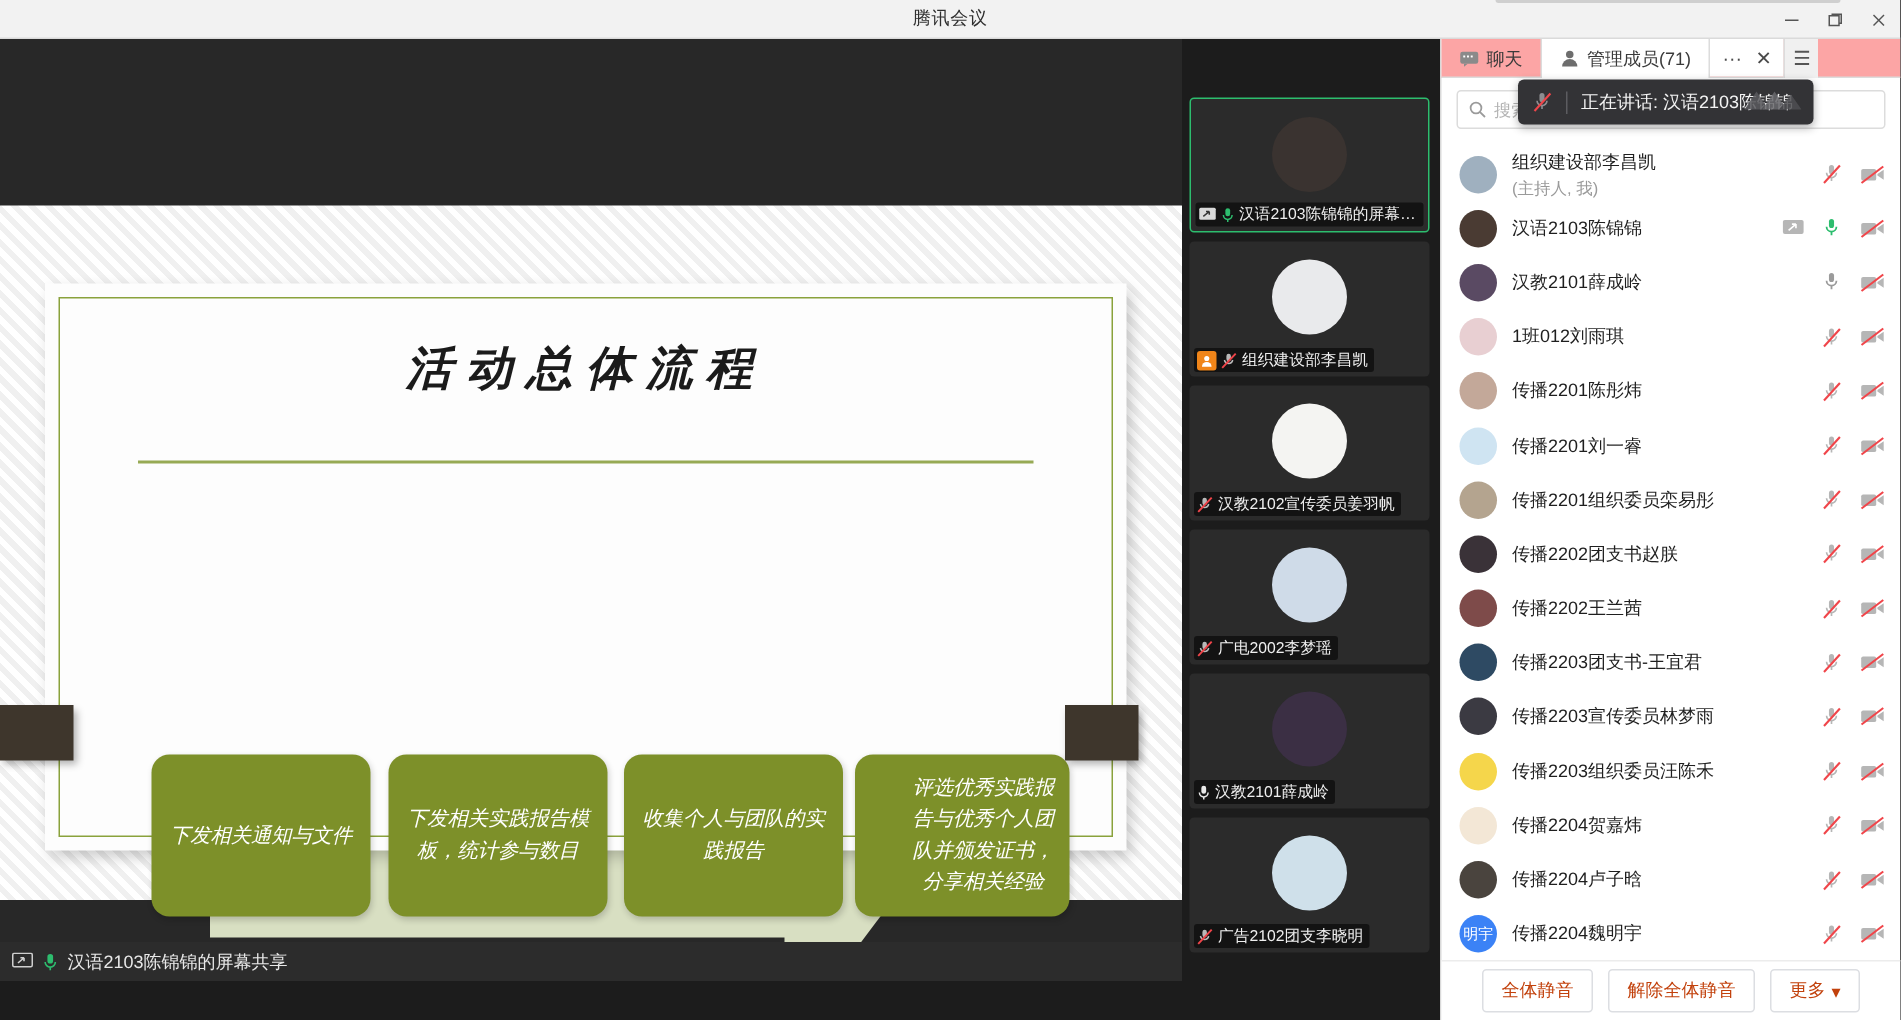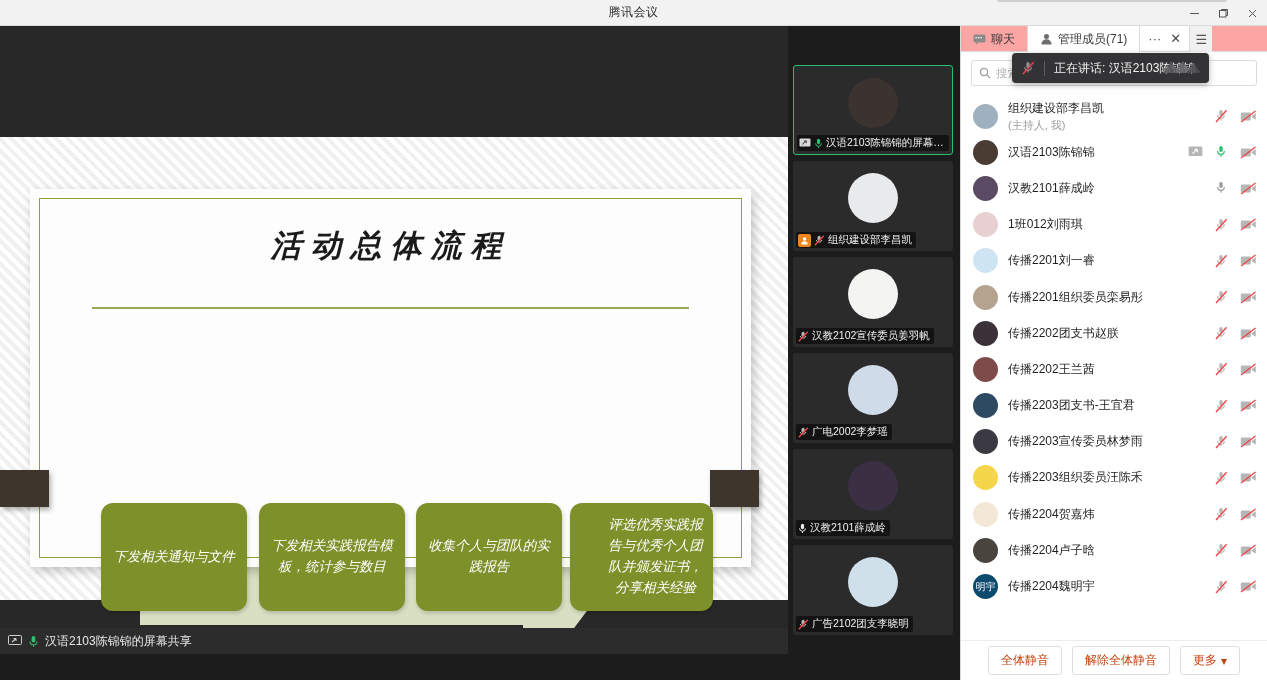--- a/index.html
+++ b/index.html
@@ -533,20 +533,43 @@
           <span>
             <svg width="17" height="13" viewBox="0 0 17 13">
                 <rect x="0.8" y="2.6" width="10" height="7.8" rx="1.3" fill="#b6b6b6"></rect>
                 <path d="M11.6 6 L15.8 3.2 V9.8 L11.6 7 Z" fill="#b6b6b6"></path>
                 <line x1="1" y1="12" x2="15.5" y2="1" stroke="#f0454a" stroke-width="1.4"></line>
               </svg>
           </span>
         </div>
       </div>
 
+      <div class="prow">
+        <div class="pav" style="background:#c3a899"></div>
+        <div class="pname-wrap">
+          <div class="pname">传播2201陈彤炜</div>
+        </div>
+        <div class="picons">
+          <span>
+            <svg width="13" height="14" viewBox="0 0 13 14">
+                <rect x="4.3" y="1" width="3.4" height="6" rx="1.7" fill="#b6b6b6"></rect>
+                <path d="M2.7 6.1a3.3 3.3 0 0 0 6.6 0" fill="none" stroke="#b6b6b6" stroke-width="1.1"></path>
+                <line x1="6" y1="9.4" x2="6" y2="11.6" stroke="#b6b6b6" stroke-width="1.1"></line>
+                <line x1="1" y1="13" x2="11.6" y2="1.3" stroke="#f0454a" stroke-width="1.4"></line>
+              </svg>
+          </span>
+          <span>
+            <svg width="17" height="13" viewBox="0 0 17 13">
+                <rect x="0.8" y="2.6" width="10" height="7.8" rx="1.3" fill="#b6b6b6"></rect>
+                <path d="M11.6 6 L15.8 3.2 V9.8 L11.6 7 Z" fill="#b6b6b6"></path>
+                <line x1="1" y1="12" x2="15.5" y2="1" stroke="#f0454a" stroke-width="1.4"></line>
+              </svg>
+          </span>
+        </div>
+      </div>
 
       <div class="prow">
         <div class="pav" style="background:#cfe4f2"></div>
         <div class="pname-wrap">
           <div class="pname">传播2201刘一睿</div>
         </div>
         <div class="picons">
           <span>
             <svg width="13" height="14" viewBox="0 0 13 14">
                 <rect x="4.3" y="1" width="3.4" height="6" rx="1.7" fill="#b6b6b6"></rect>
@@ -751,21 +774,21 @@
             <svg width="17" height="13" viewBox="0 0 17 13">
                 <rect x="0.8" y="2.6" width="10" height="7.8" rx="1.3" fill="#b6b6b6"></rect>
                 <path d="M11.6 6 L15.8 3.2 V9.8 L11.6 7 Z" fill="#b6b6b6"></path>
                 <line x1="1" y1="12" x2="15.5" y2="1" stroke="#f0454a" stroke-width="1.4"></line>
               </svg>
           </span>
         </div>
       </div>
 
       <div class="prow">
-        <div class="pav" style="background:#0c4a6e">明宇</div>
+        <div class="pav" style="background:#3b82f6">明宇</div>
         <div class="pname-wrap">
           <div class="pname">传播2204魏明宇</div>
         </div>
         <div class="picons">
           <span>
             <svg width="13" height="14" viewBox="0 0 13 14">
                 <rect x="4.3" y="1" width="3.4" height="6" rx="1.7" fill="#b6b6b6"></rect>
                 <path d="M2.7 6.1a3.3 3.3 0 0 0 6.6 0" fill="none" stroke="#b6b6b6" stroke-width="1.1"></path>
                 <line x1="6" y1="9.4" x2="6" y2="11.6" stroke="#b6b6b6" stroke-width="1.1"></line>
                 <line x1="1" y1="13" x2="11.6" y2="1.3" stroke="#f0454a" stroke-width="1.4"></line>

